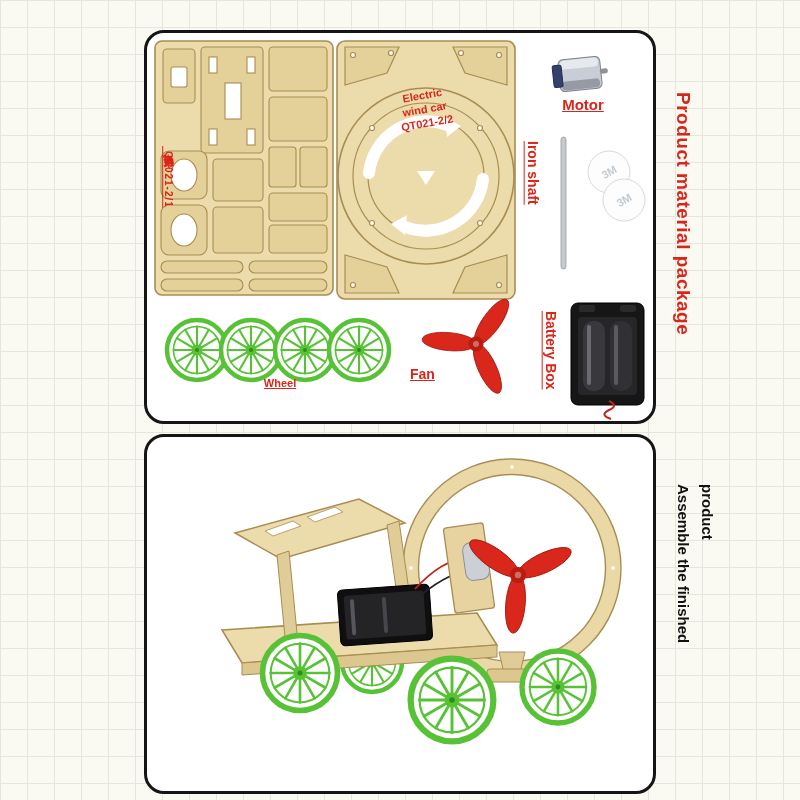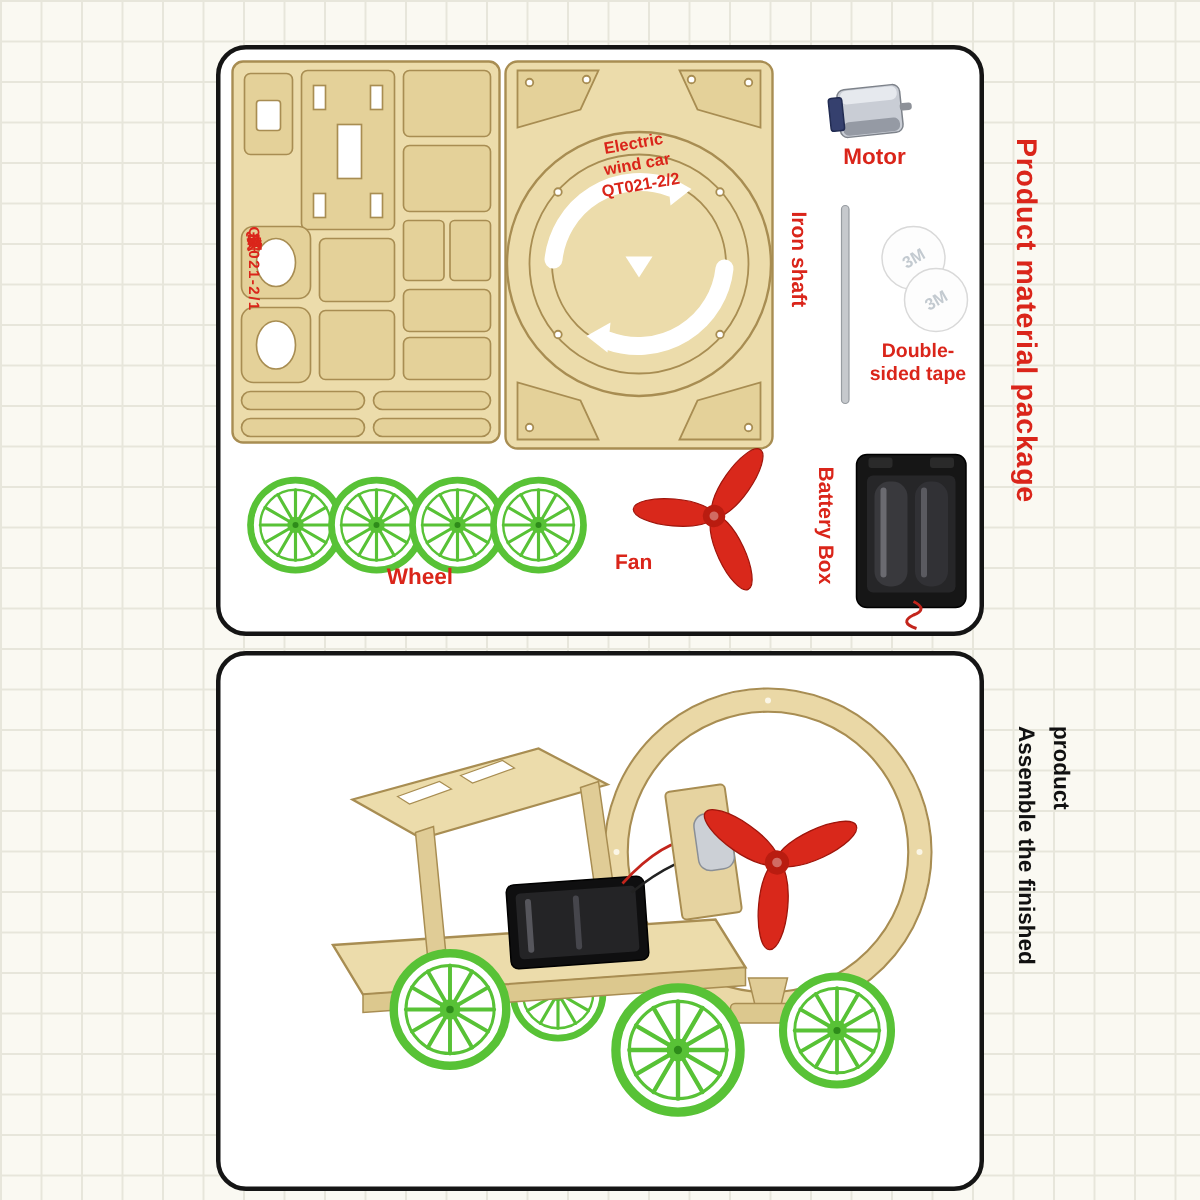--- a/index.html
+++ b/index.html
@@ -18,29 +18,29 @@
   }
   .panel{
     position:absolute; background:#ffffff;
     border:3px solid #151515; border-radius:20px;
   }
   .panel.top{ left:144px; top:30px; width:512px; height:394px; }
   .panel.bottom{ left:144px; top:434px; width:512px; height:360px; }
   .panel svg{ position:absolute; left:0; top:0; width:100%; height:100%; }
   svg text{ font-family:"Liberation Sans", sans-serif; }
 
-  .lbl{ position:absolute; color:var(--label-red); font-weight:bold; line-height:1.12; }
+  .lbl{ position:absolute; color:var(--label-red); font-weight:bold; line-height:1.12;text-decoration:underline; }
   .v{ writing-mode:vertical-rl; }
   .ctr{ text-align:center; }
 
   .motor-lbl{ left:548px; top:97px; width:70px; font-size:15px; }
   .shaft-lbl{ left:524px; top:141px; height:105px; font-size:14px; }
   .tape-lbl{ left:566px; top:226px; width:92px; font-size:13px; line-height:15px; }
   .batt-lbl{ left:542px; top:311px; height:98px; font-size:14px; }
-  .wheel-lbl{ left:238px; top:377px; width:84px; font-size:15px; }
+  .wheel-lbl{ left:238px; top:377px; width:84px; font-size:11px; }
   .fan-lbl{ left:410px; top:367px; font-size:14px; }
   .cn-lbl{ left:163px; top:146px; height:122px; font-size:10px; letter-spacing:1px; font-weight:bold; }
 
   .side-red{
     position:absolute; left:672px; top:92px; height:262px;
     writing-mode:vertical-rl; font-weight:bold; font-size:19px;
     color:var(--label-red); letter-spacing:.5px;
   }
   .side-black{
     position:absolute; left:672px; top:484px; height:196px;
@@ -246,23 +246,19 @@
         <use href="#wheelG" transform="translate(153 236) scale(1.25)"></use>
         <use href="#wheelG" transform="translate(305 263) scale(1.38)"></use>
         <use href="#wheelG" transform="translate(411 250) scale(1.2)"></use>
       </g>
     </svg>
   </section>
 
   <div class="lbl cn-lbl v">电动风力车QT021-2/1</div>
   <div class="lbl motor-lbl ctr">Motor</div>
   <div class="lbl shaft-lbl v">Iron shaft</div>
-  <div class="lbl tape-lbl ctr">
-    <div>Double-</div>
-    <div>sided tape</div>
-  </div>
   <div class="lbl batt-lbl v">Battery Box</div>
   <div class="lbl wheel-lbl ctr">Wheel</div>
   <div class="lbl fan-lbl">Fan</div>
 
   <div class="side-red">Product material package</div>
   <div class="side-black">Assemble the finished product</div>
 </div>
 
 </body></html>

